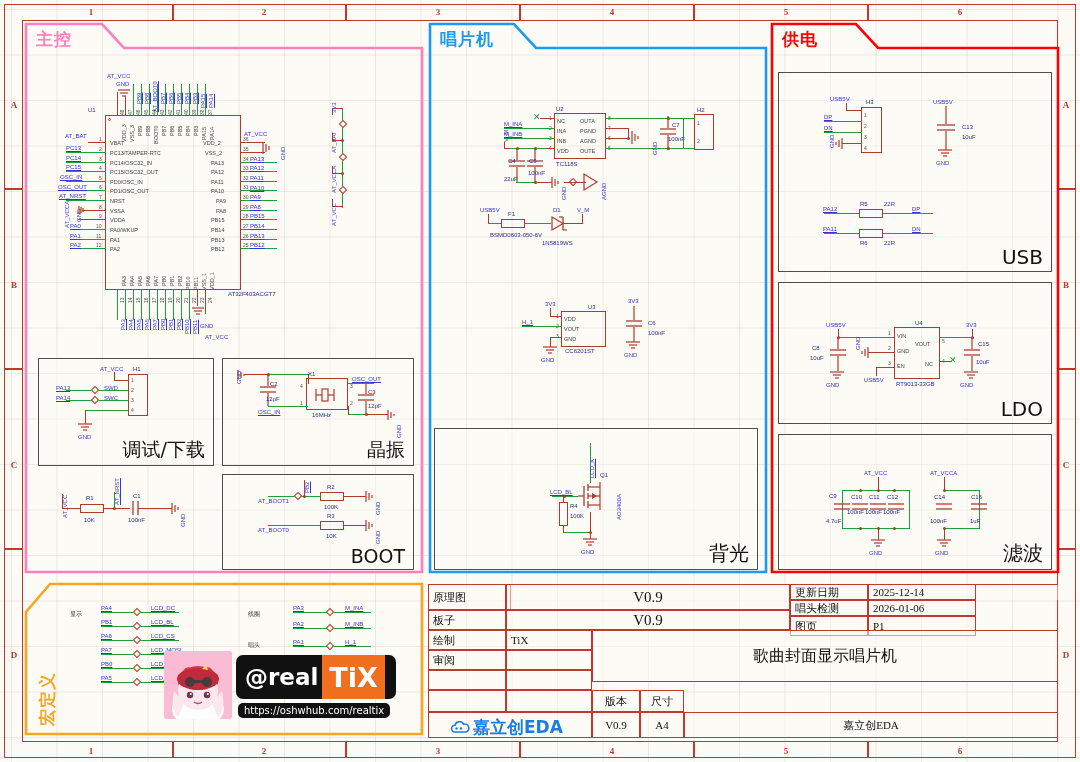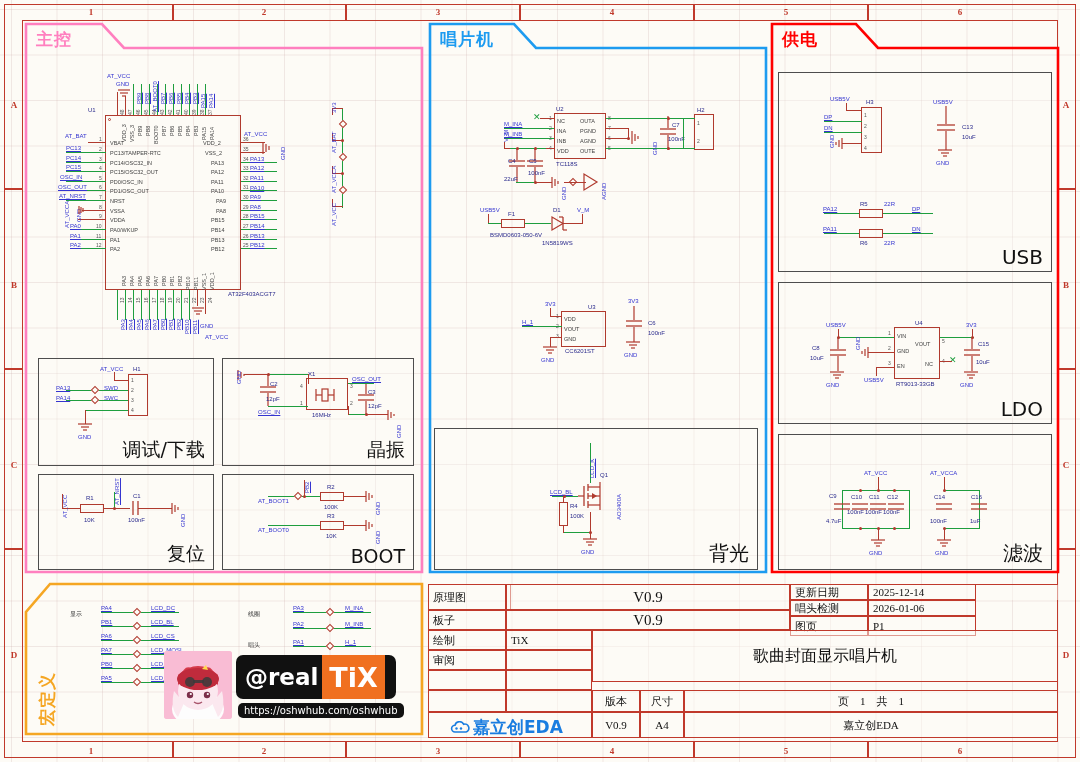--- a/index.html
+++ b/index.html
@@ -495,23 +495,20 @@
   <div class="wire-r" style="left:348px;top:406px;width:1.2px;height:9px;"></div>
   <div class="wire-r" style="left:366px;top:414px;width:22px;height:1.2px;"></div>
   <div class="dot" style="left:365px;top:413px;"></div>
   <svg style="position:absolute;left:386px;top:409px;width:14px;height:12px;overflow:visible;">
     <line x1="2" y1="1" x2="2" y2="11" stroke="#b03a2e" stroke-width="1.2"></line>
     <line x1="5" y1="3" x2="5" y2="9" stroke="#b03a2e" stroke-width="1.2"></line>
     <line x1="8" y1="5" x2="8" y2="7" stroke="#b03a2e" stroke-width="1.2"></line>
   </svg>
   <div class="lbl-net rot90" style="left:396px;top:438px;">GND</div>
 
-  <div class="blk" style="left:38px;top:474px;width:176px;height:96px;">
-    <div class="blk-title small">复位</div>
-  </div>
   <div class="comp" style="left:80px;top:504px;width:24px;height:9px;"></div>
   <div class="lbl-k" style="left:86px;top:495px;">R1</div>
   <div class="lbl-k" style="left:84px;top:517px;">10K</div>
   <div class="wire-r" style="left:62px;top:508px;width:18px;height:1.2px;"></div>
   <div class="wire-r" style="left:62px;top:494px;width:1.2px;height:15px;"></div>
   <div class="lbl-net rot90" style="left:62px;top:518px;">AT_VCC</div>
   <div class="wire-r" style="left:104px;top:508px;width:26px;height:1.2px;"></div>
   <div class="wire-g" style="left:114px;top:492px;width:1.2px;height:17px;"></div>
   <div class="dot" style="left:113px;top:507px;"></div>
   <div class="lbl-net rot90 u" style="left:114px;top:505px;">AT_NRST</div>
@@ -1033,21 +1030,21 @@
       <path d="M10 40 Q6 58 14 66 L20 52 Z" fill="#fbe8ef"></path>
       <path d="M58 40 Q62 58 54 66 L48 52 Z" fill="#fbe8ef"></path>
       <path d="M38 18 L42 14 L44 19 Z" fill="#ffd84d"></path>
     </svg>
   </div>
 
   <div id="realtix" style="left:236px;top:655px;width:160px;height:44px;">
     <span id="rt-at">@real</span>
     <span id="rt-tix">TiX</span>
   </div>
-  <div id="rt-url" style="left:238px;top:703px;">https://oshwhub.com/oshwhub</div>
+  <div id="rt-url" style="left:238px;top:703px;">https://oshwhub.com/realtix</div>
 
   <div id="titleblock" style="left:428px;top:584px;width:630px;height:154px;"></div>
 
   <div class="tb-cell" style="left:428px;top:584px;width:78px;height:26px;">原理图</div>
   <div class="tb-cell nb" style="left:506px;top:584px;width:1px;height:26px;border-right:1.2px solid #c0392b;"></div>
   <div class="tb-cell ctr big" style="left:506px;top:584px;width:284px;height:26px;">V0.9</div>
   <div class="tb-cell" style="left:790px;top:584px;width:78px;height:16px;">更新日期</div>
   <div class="tb-cell" style="left:868px;top:584px;width:108px;height:16px;">2025-12-14</div>
   <div class="tb-cell nb" style="left:976px;top:584px;width:82px;height:16px;border-top:1.2px solid #c0392b;"></div>
   <div class="tb-cell" style="left:790px;top:600px;width:78px;height:16px;">唱头检测</div>
@@ -1065,21 +1062,20 @@
   <div class="tb-cell" style="left:428px;top:650px;width:78px;height:20px;">审阅</div>
   <div class="tb-cell" style="left:506px;top:650px;width:86px;height:20px;"></div>
 
   <div class="tb-cell" style="left:428px;top:670px;width:78px;height:20px;"></div>
   <div class="tb-cell" style="left:506px;top:670px;width:86px;height:20px;"></div>
 
   <div class="tb-cell" style="left:428px;top:690px;width:78px;height:22px;"></div>
   <div class="tb-cell" style="left:506px;top:690px;width:86px;height:22px;"></div>
   <div class="tb-cell ctr" style="left:592px;top:690px;width:48px;height:22px;">版本</div>
   <div class="tb-cell ctr" style="left:640px;top:690px;width:44px;height:22px;">尺寸</div>
-  <div class="tb-cell ctr" style="left:684px;top:690px;width:374px;height:22px;">页　1　共　1</div>
 
   <div class="tb-cell" style="left:428px;top:712px;width:164px;height:26px;"></div>
   <div id="jlc-logo" style="left:450px;top:716px;">
     <svg width="20" height="14" viewBox="0 0 20 14">
       <path d="M5,11 a3.4,3.4 0 0 1 0,-6.8 a4.6,4.6 0 0 1 8.6,-1 a3.6,3.6 0 0 1 2.4,7.8 Z" fill="none" stroke="#1a7de0" stroke-width="1.6"></path>
       <circle cx="6.5" cy="7.5" r="1.2" fill="#1a7de0"></circle>
       <circle cx="11" cy="7.5" r="1.2" fill="#1a7de0"></circle>
     </svg>
     <span>嘉立创EDA</span>
   </div>

